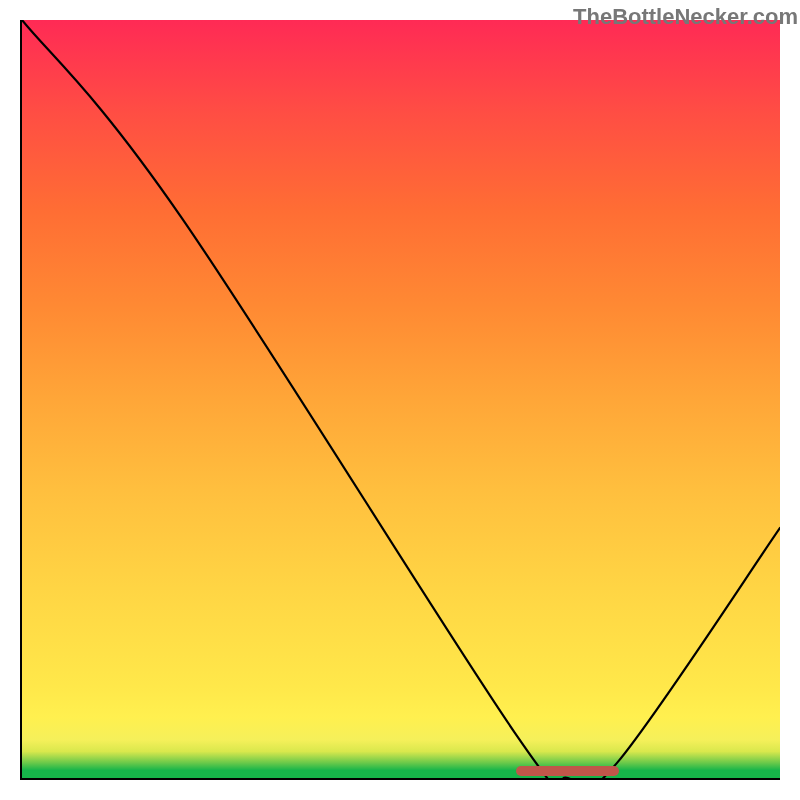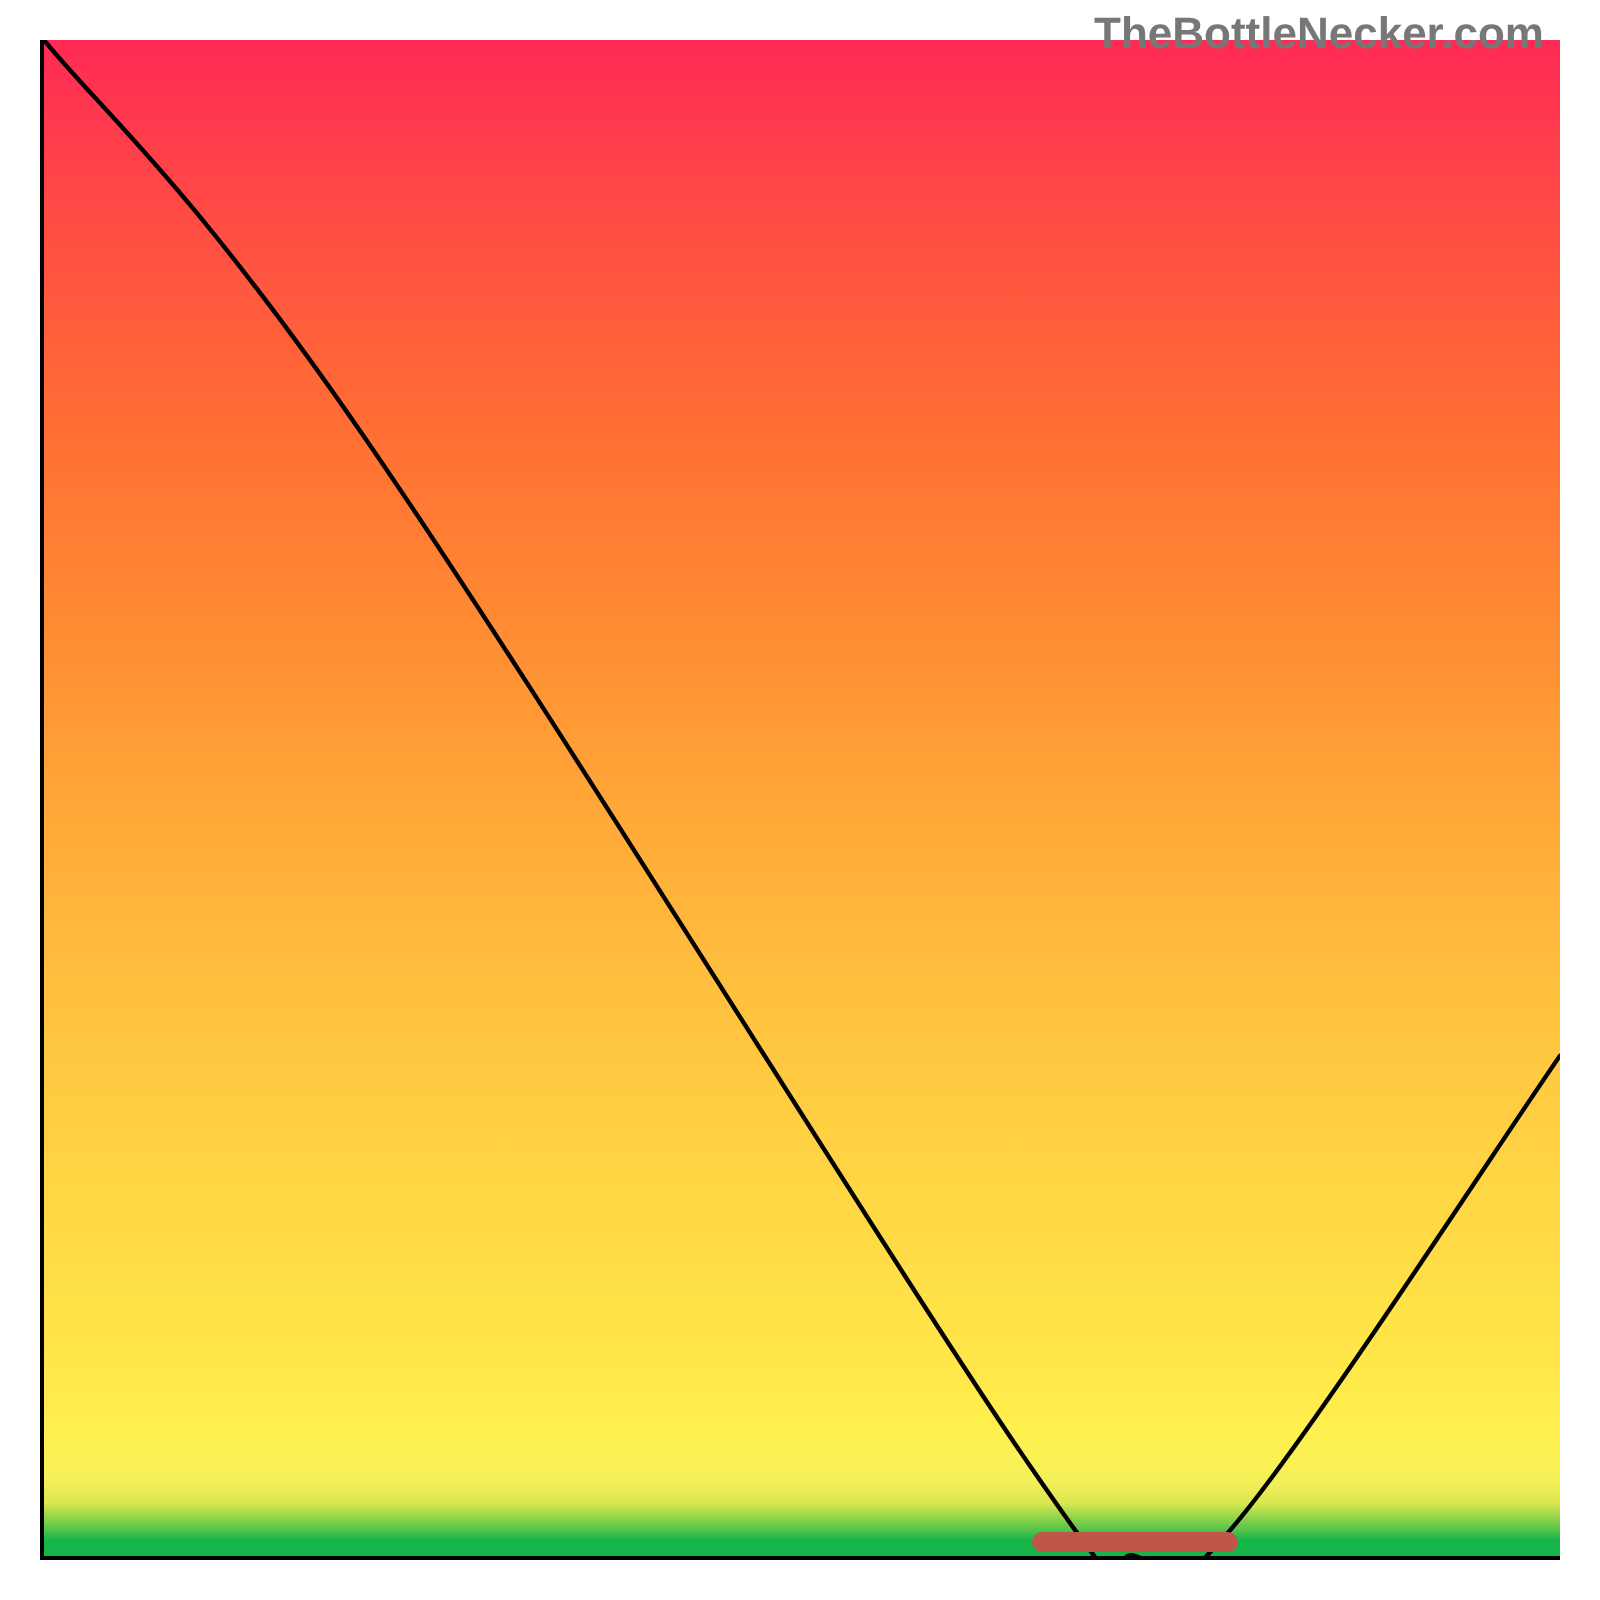--- a/index.html
+++ b/index.html
@@ -6,21 +6,21 @@
   html, body { width: 800px; height: 800px; overflow: hidden; background: #fff; }
   .chart-container {
     position: relative;
     width: 800px;
     height: 800px;
     background: #fff;
   }
   .watermark {
     position: absolute;
     top: 4px;
-    right: 28px;
+    right: 2px;
     font-family: Arial, sans-serif;
     font-size: 22px;
     font-weight: bold;
     color: #777;
     z-index: 5;
   }
   .plot-area {
     position: absolute;
     left: 20px;
     top: 20px;

